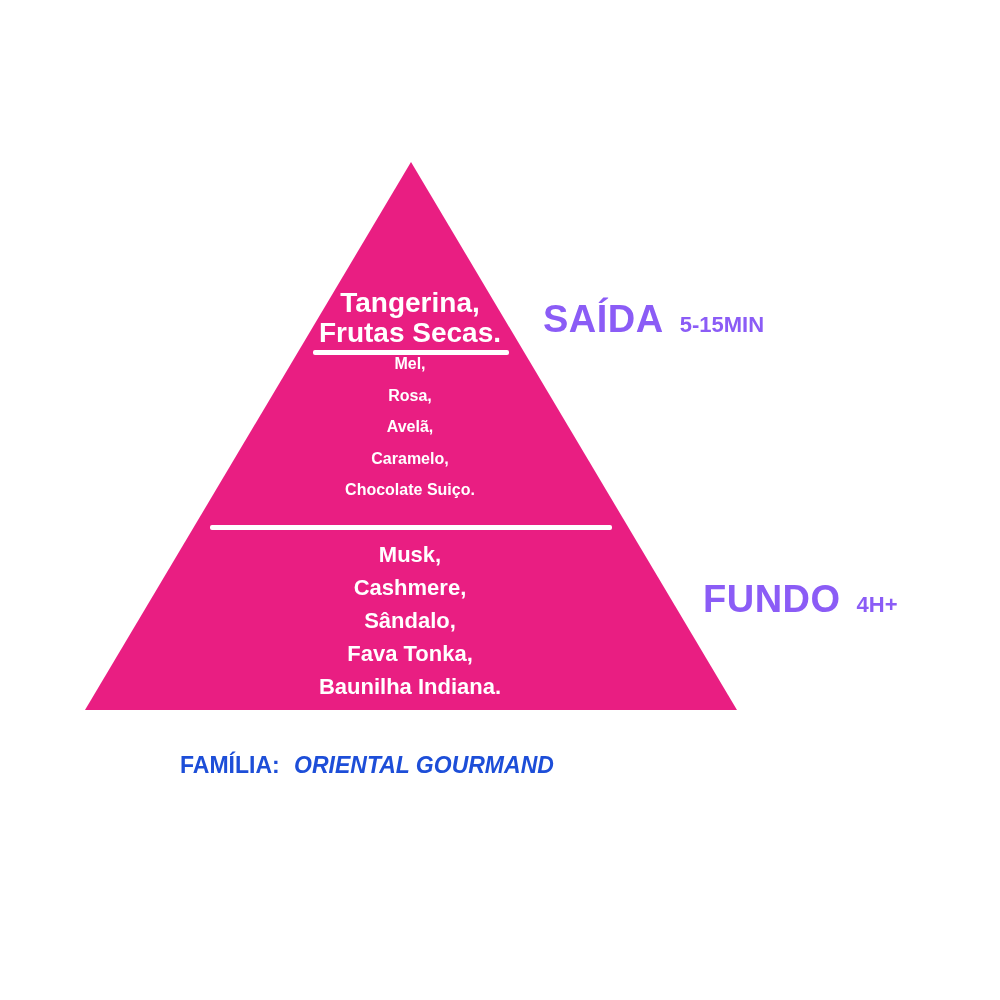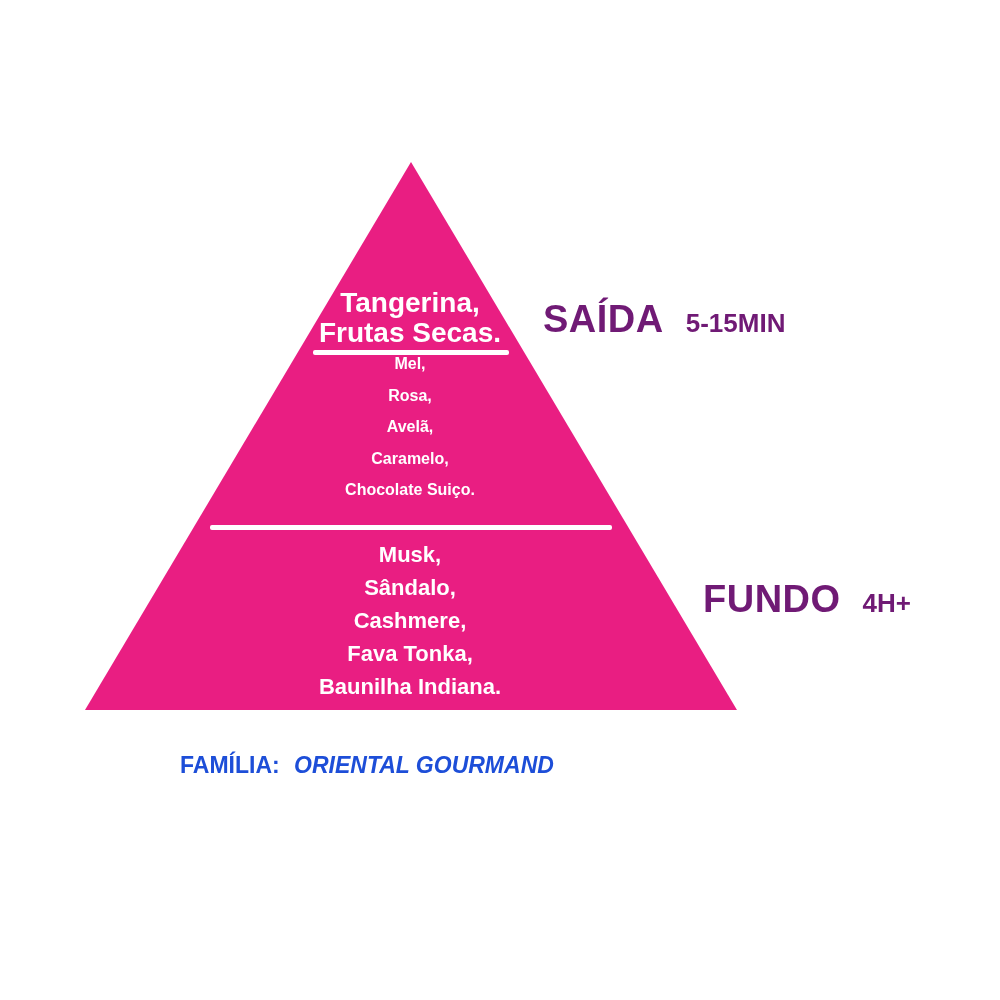--- a/index.html
+++ b/index.html
@@ -39,35 +39,35 @@
     text-align: center;
     color: #ffffff;
     font-weight: bold;
   }
   .notes div { white-space: nowrap; }
   .tier-1 { top: 288px; font-size: 28px; line-height: 30px; }
   .tier-2 { top: 348px; font-size: 16px; line-height: 31.5px; }
   .tier-3 { top: 538px; font-size: 22px; line-height: 33px; }
   .side-label {
     position: absolute;
-    color: #701a75;
+    color: #8b5cf6;
     white-space: nowrap;
     display: flex;
     align-items: baseline;
     text-align: center;
   }
   .side-label .phase {
     font-size: 38px;
     font-weight: bold;
     letter-spacing: 0.5px;
   }
   .side-label .time {
-    font-size: 26px;
+    font-size: 22px;
     font-weight: bold;
-    margin-left: 22px;
+    margin-left: 16px;
   }
   .side-label-1 { left: 543px; top: 298px; }
   .side-label-2 { left: 628px; top: 434px; }
   .side-label-3 { left: 703px; top: 578px; }
   .family {
     position: absolute;
     left: 180px;
     top: 752px;
     color: #1d4ed8;
     font-size: 23px;
@@ -94,22 +94,22 @@
   <div class="notes tier-2">
     <div>Mel,</div>
     <div>Rosa,</div>
     <div>Avelã,</div>
     <div>Caramelo,</div>
     <div>Chocolate Suiço.</div>
   </div>
 
   <div class="notes tier-3">
     <div>Musk,</div>
+    <div>Cashmere,</div>
     <div>Sândalo,</div>
-    <div>Cashmere,</div>
     <div>Fava Tonka,</div>
     <div>Baunilha Indiana.</div>
   </div>
 
   <div class="side-label side-label-1">
     <span class="phase">SAÍDA</span>
     <span class="time">5-15MIN</span>
   </div>
 
 

